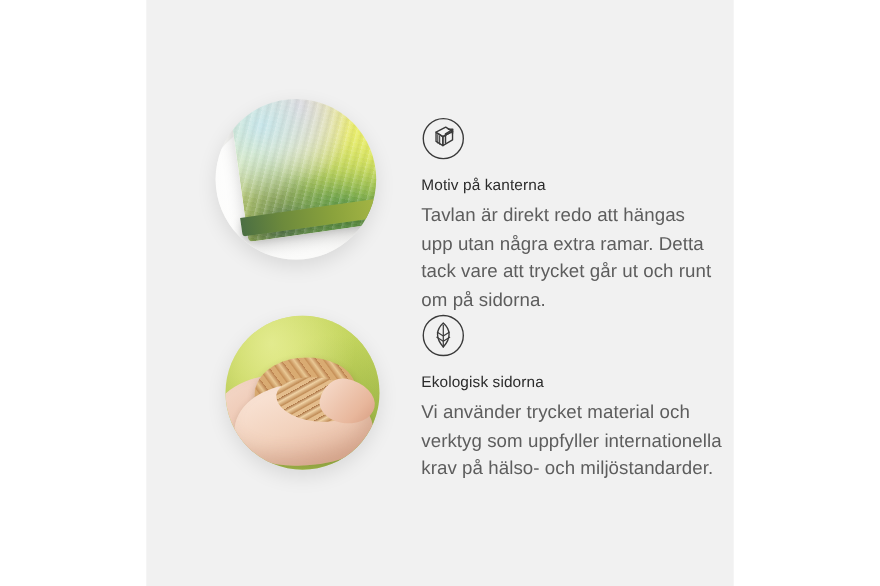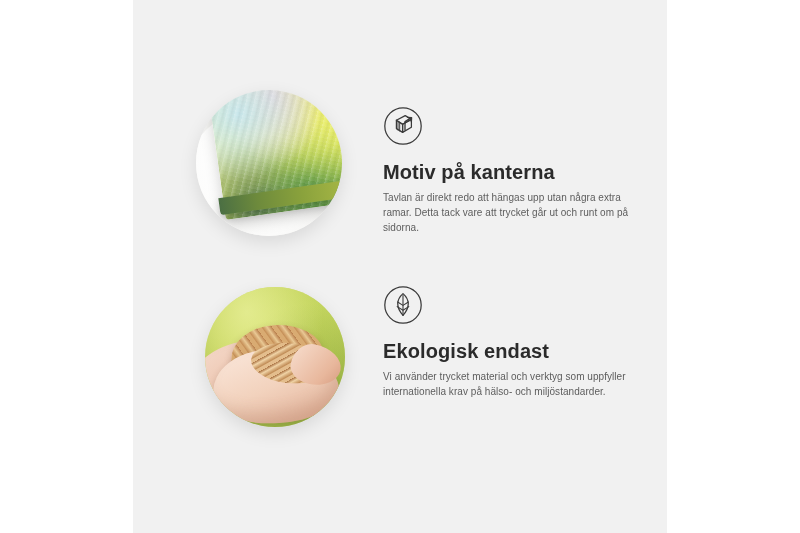--- a/index.html
+++ b/index.html
@@ -184,29 +184,29 @@
   #content-edges { left: 383px; top: 106px; width: 265px; }
   #content-eco   { left: 383px; top: 285px; width: 275px; }
 
   .icon-circle {
     width: 40px;
     height: 40px;
     display: block;
   }
   .feature-title {
     margin: 14px 0 6px 0;
-    font-size: 20px;
-    font-weight: 700;
+    font-size: 14px;
+    font-weight: 400;
     color: #2b2b2b;
     letter-spacing: 0.1px;
     line-height: 1.2;
   }
   .feature-body {
     margin: 0;
-    font-size: 10px;
+    font-size: 17px;
     line-height: 1.52;
     color: #5d5d5d;
     letter-spacing: 0.05px;
   }
 </style>
 </head>
 <body>
 
 <div class="stage">
 
@@ -246,17 +246,17 @@
   </div>
 
   <div class="content" id="content-eco">
     <svg class="icon-circle" viewBox="0 0 40 40">
       <circle cx="20" cy="20" r="18.2" fill="none" stroke="#3a3a3a" stroke-width="1.25"></circle>
       <path d="M20 8.6 C26.6 14.4 27.4 22.2 20 30.4 C12.6 22.2 13.4 14.4 20 8.6 Z" fill="none" stroke="#3a3a3a" stroke-width="1.25" stroke-linejoin="round"></path>
       <path d="M20 10.6 L20 30.4" stroke="#3a3a3a" stroke-width="1.1" stroke-linecap="round"></path>
       <path d="M14.6 17.0 L20 20.4 L25.4 17.0" fill="none" stroke="#3a3a3a" stroke-width="1.1" stroke-linecap="round" stroke-linejoin="round"></path>
       <path d="M14.2 21.6 L20 25.2 L25.8 21.6" fill="none" stroke="#3a3a3a" stroke-width="1.1" stroke-linecap="round" stroke-linejoin="round"></path>
     </svg>
-    <h2 class="feature-title">Ekologisk endast</h2>
+    <h2 class="feature-title">Ekologisk sidorna</h2>
     <p class="feature-body">Vi använder trycket material och verktyg som uppfyller internationella krav på hälso- och miljöstandarder.</p>
   </div>
 
 </div>
 
 </body></html>

